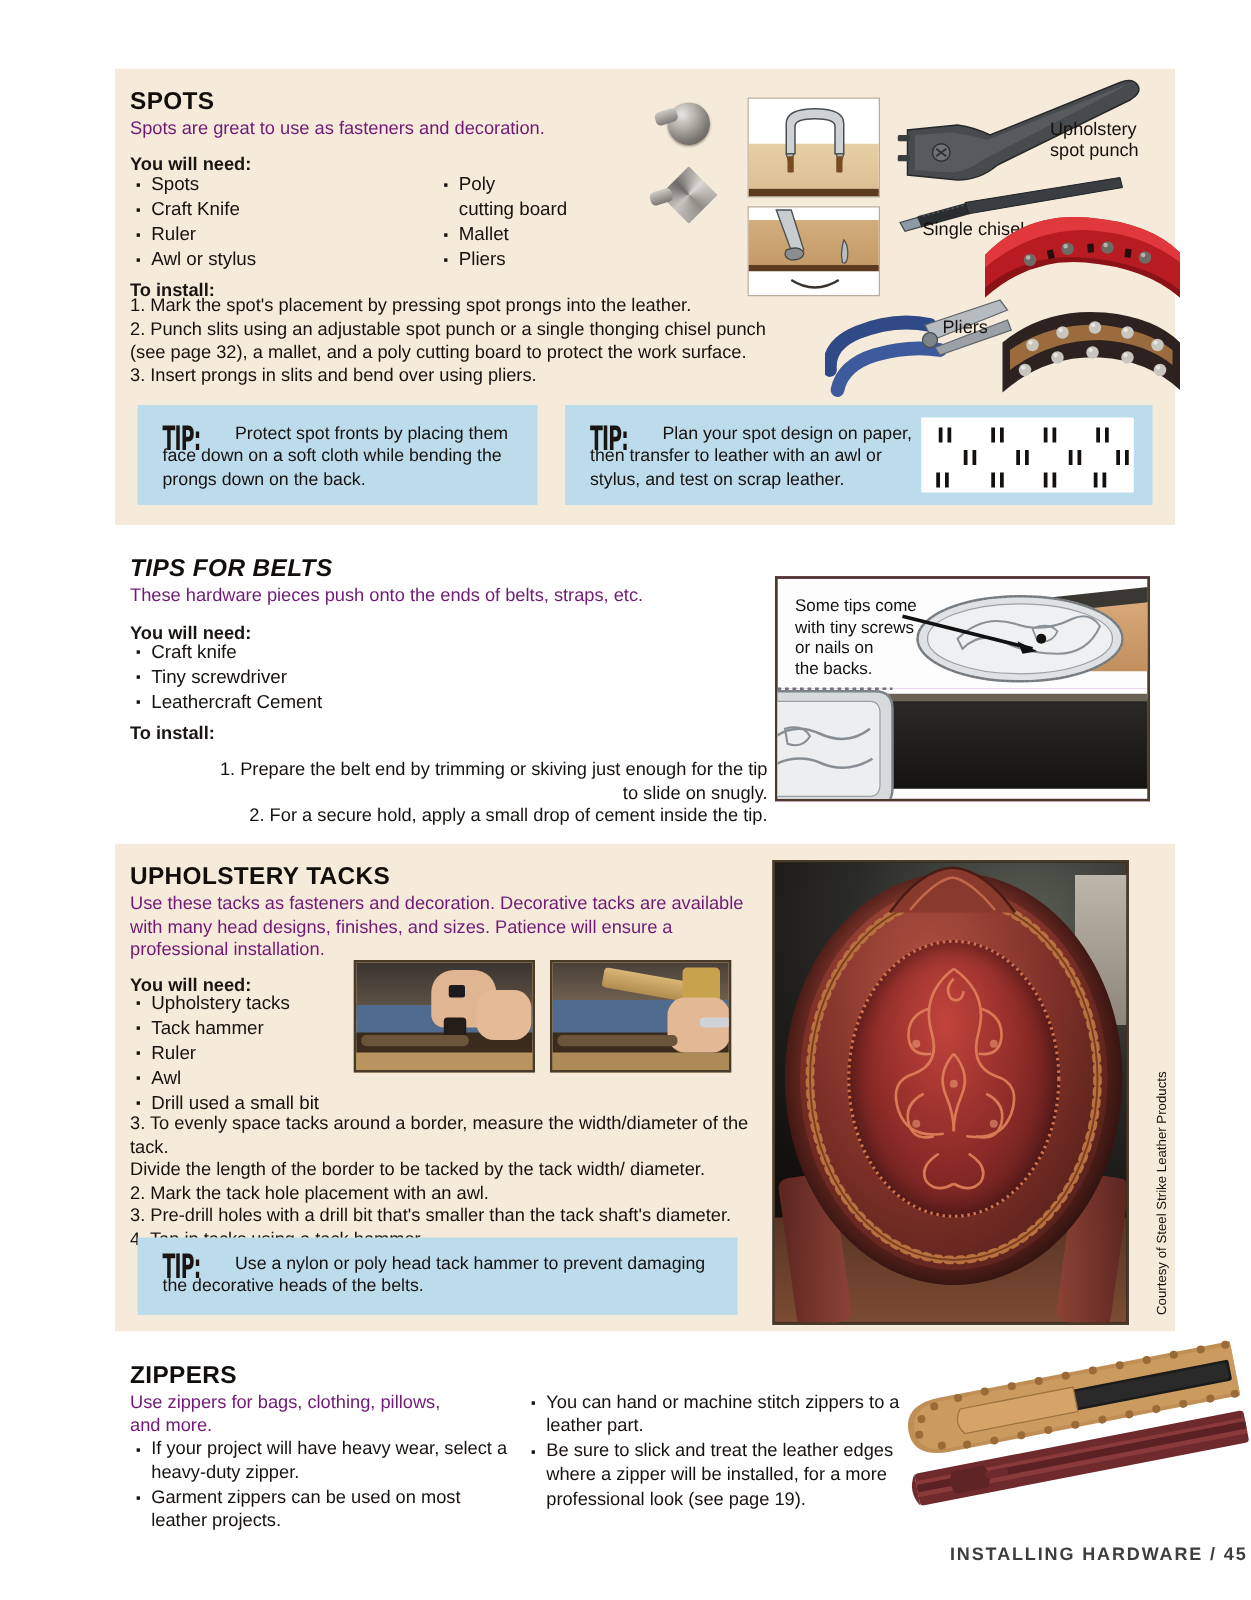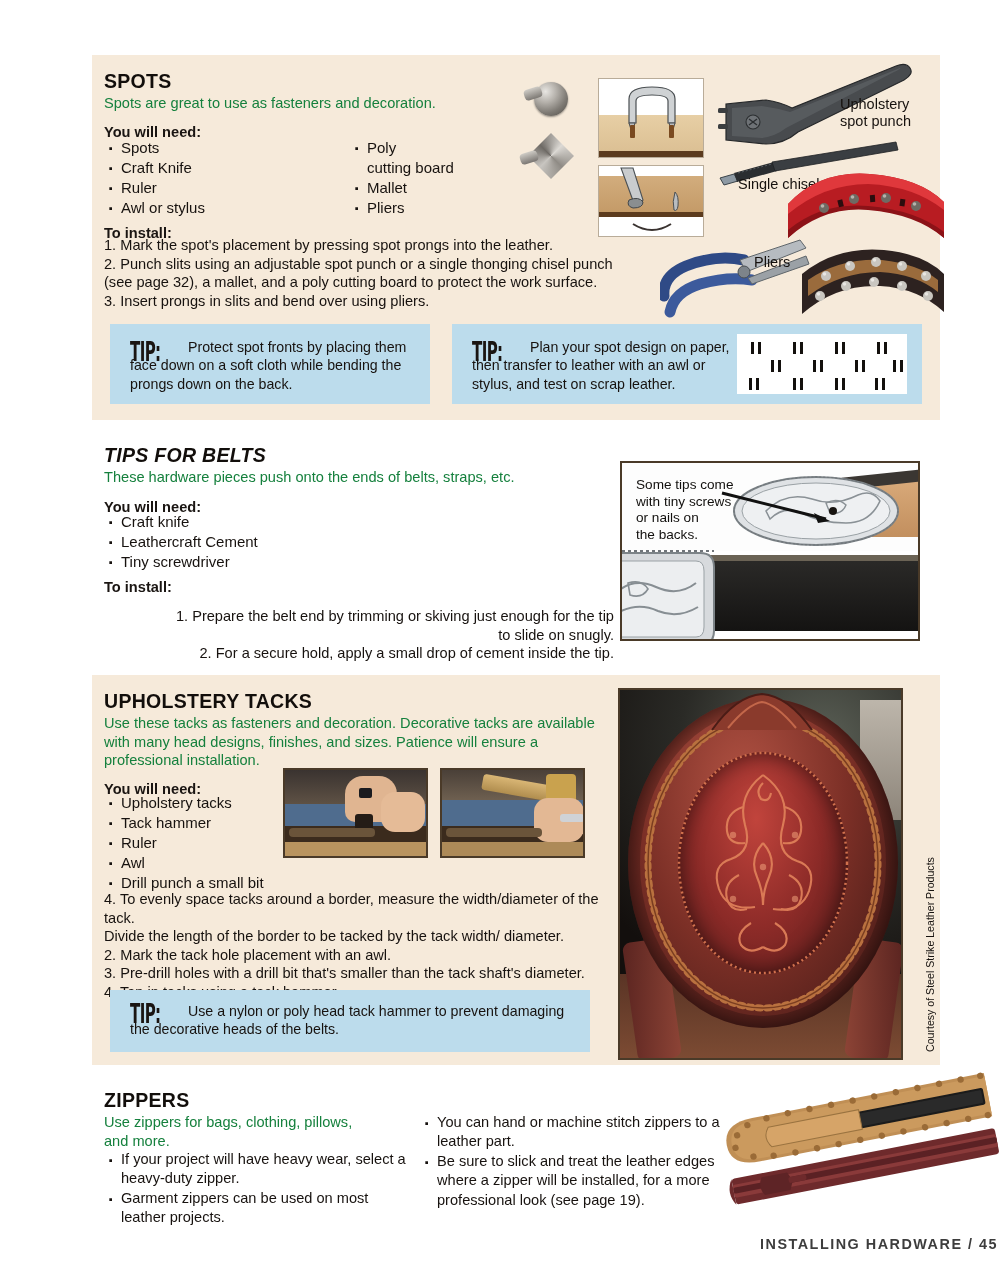--- a/index.html
+++ b/index.html
@@ -15,21 +15,21 @@
   .page{position:absolute;inset:0;}
 
   
   .panel{position:absolute;background:#f6ead9;}
   .panel.cream{background:#f6eada;}
 
   h2.sect{
     font-size:19.5px;font-weight:bold;letter-spacing:.3px;
     margin:0 0 2px 0;color:#120e0b;
   }
-  .lead{font-size:14.6px;line-height:1.28;margin:0;color:#15803d;}
+  .lead{font-size:14.6px;line-height:1.28;margin:0;color:#701a75;}
   .subhead{font-size:14.6px;font-weight:bold;margin:9px 0 2px 0;}
   ul.need{list-style:none;margin:0;padding:0;}
   ul.need li{
     font-size:15px;line-height:1.33;padding-left:15px;position:relative;color:#17120f;
   }
   ul.need li:before{
     content:"\00b7";position:absolute;left:2px;top:-2px;font-size:19px;font-weight:bold;line-height:1.33;
   }
   ul.need li.cont:before{content:"";}
   .steps p{font-size:14.6px;line-height:1.27;margin:0;color:#17120f;}
@@ -307,22 +307,22 @@
           <i></i>
         </div>
     </div>
   </div>
 
   <h2 class="sect" style="position:absolute;left:104px;top:444px;font-style:italic;">TIPS FOR BELTS</h2>
   <p class="lead" style="position:absolute;left:104px;top:468px;width:470px;">These hardware pieces push onto the ends of belts, straps, etc.</p>
   <div class="subhead" style="position:absolute;left:104px;top:490px;">You will need:</div>
   <ul class="need" style="position:absolute;left:106px;top:512px;width:300px;">
     <li>Craft knife</li>
+    <li>Tiny screwdriver</li>
     <li>Leathercraft Cement</li>
-    <li>Tiny screwdriver</li>
   </ul>
   <div class="subhead" style="position:absolute;left:104px;top:570px;">To install:</div>
   <div class="steps" style="position:absolute;left:104px;top:607px;width:510px;text-align:right;">
     <p>1. Prepare the belt end by trimming or skiving just enough for the tip</p>
     <p>to slide on snugly.</p>
     <p>2. For a secure hold, apply a small drop of cement inside the tip.</p>
   </div>
 
   <div class="beltwrap photoframe" style="left:620px;top:461px;width:300px;height:180px;border-width:2px;">
 
@@ -372,24 +372,24 @@
     <span>Use these tacks as fasteners and decoration. Decorative tacks are available</span><br>
     <span>with many head designs, finishes, and sizes. Patience will ensure a</span><br>
     <span>professional installation.</span>
   </div>
   <div class="subhead" style="position:absolute;left:104px;top:772px;">You will need:</div>
   <ul class="need" style="position:absolute;left:106px;top:793px;width:230px;">
     <li>Upholstery tacks</li>
     <li>Tack hammer</li>
     <li>Ruler</li>
     <li>Awl</li>
-    <li>Drill punch a small bit</li>
+    <li>Drill used a small bit</li>
   </ul>
   <div class="steps" style="position:absolute;left:104px;top:890px;width:520px;">
-    <p>4. To evenly space tacks around a border, measure the width/diameter of the tack.</p>
+    <p>3. To evenly space tacks around a border, measure the width/diameter of the tack.</p>
     <p>Divide the length of the border to be tacked by the tack width/ diameter.</p>
     <p>2. Mark the tack hole placement with an awl.</p>
     <p>3. Pre-drill holes with a drill bit that's smaller than the tack shaft's diameter.</p>
     <p>4. Tap in tacks using a tack hammer.</p>
   </div>
 
   <div class="imgbox photoframe" style="left:283px;top:768px;width:145px;height:90px;background:#c9a978;">
     <div style="position:absolute;left:0;top:0;width:100%;height:46px;background:linear-gradient(#3a3330,#6b5c4c);"></div>
     <div style="position:absolute;left:0;top:34px;width:100%;height:34px;background:#4f6c8e;"></div>
     <div style="position:absolute;left:0;top:62px;width:100%;height:28px;background:#b9945f;"></div>

